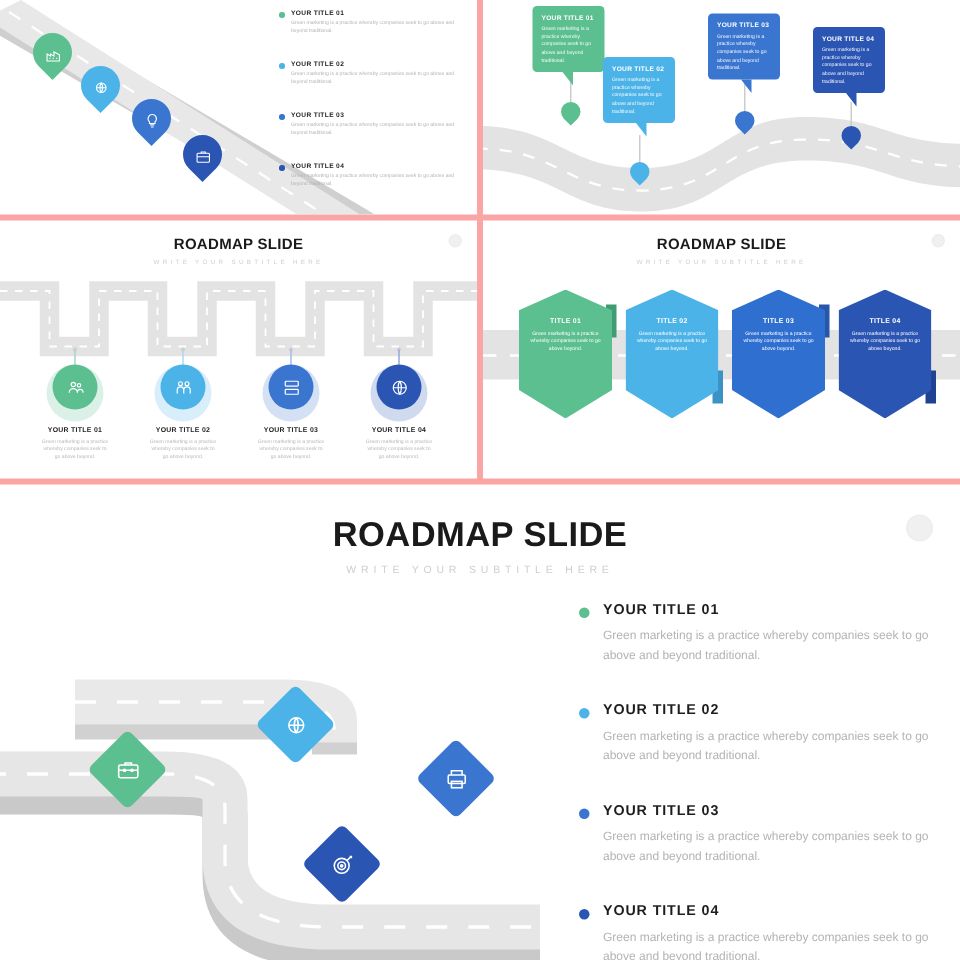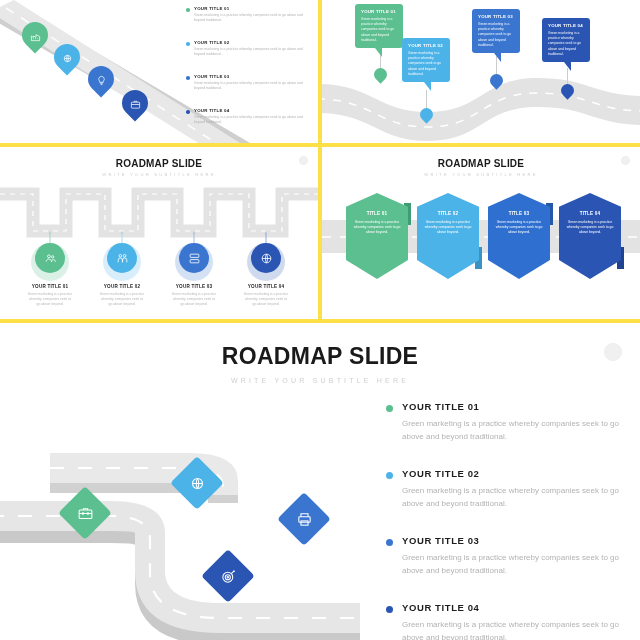--- a/index.html
+++ b/index.html
@@ -2,21 +2,21 @@
 <html><head>
 <meta charset="utf-8">
 <style>
   * { box-sizing: border-box; margin: 0; padding: 0; }
   html, body {
     width: 640px; height: 640px;
     background: #f2f2f2;
     font-family: "Liberation Sans", sans-serif;
     overflow: hidden;
   }
-  .page { position: relative; width: 640px; height: 640px; background: #fde047; }
+  .page { position: relative; width: 640px; height: 640px; background: #fca5a5; }
 
   .slide { position: absolute; background: #ffffff; overflow: hidden; }
   .s-tl { left: 0;   top: 0;   width: 318px; height: 143px; }
   .s-tr { left: 322px; top: 0; width: 318px; height: 143px; }
   .s-ml { left: 0;   top: 147px; width: 318px; height: 172px; }
   .s-mr { left: 322px; top: 147px; width: 318px; height: 172px; }
   .s-bg { left: 0;   top: 323px; width: 640px; height: 317px; }
 
   
   .sld-title {

